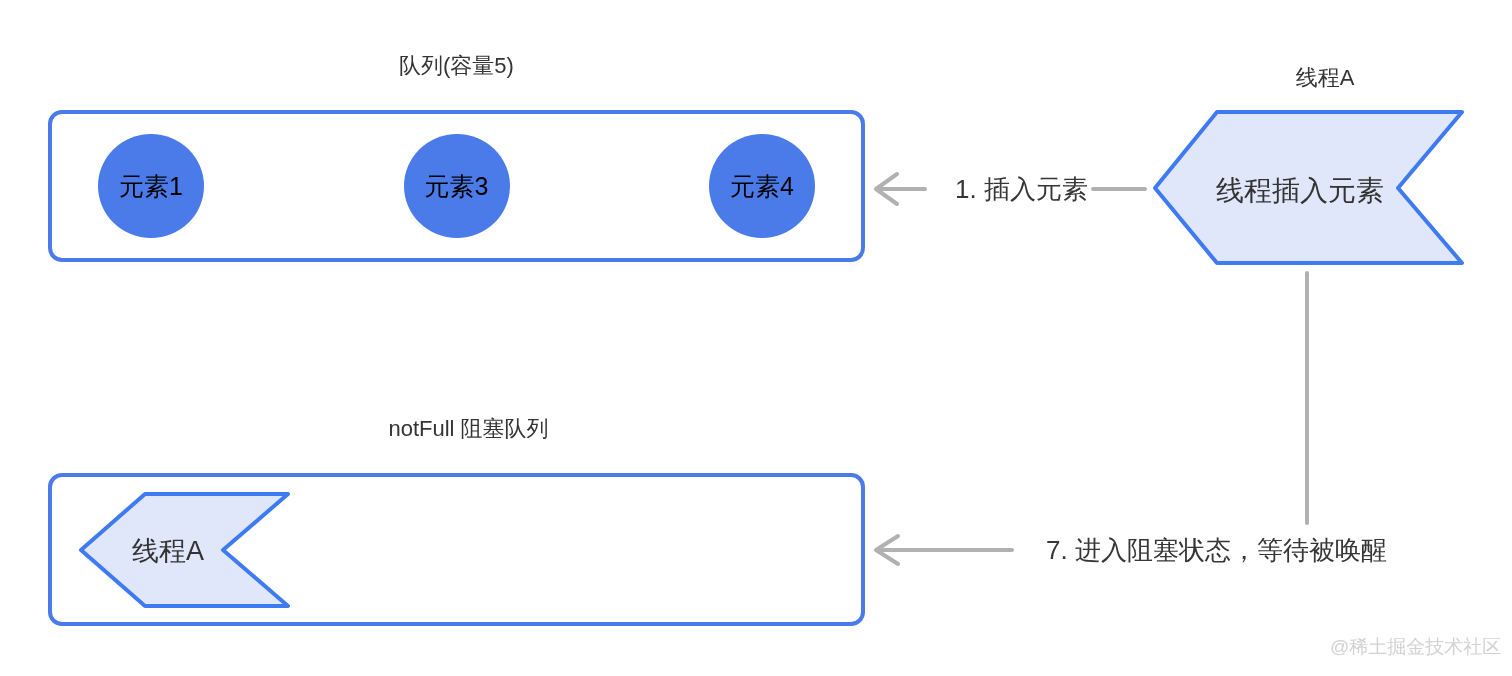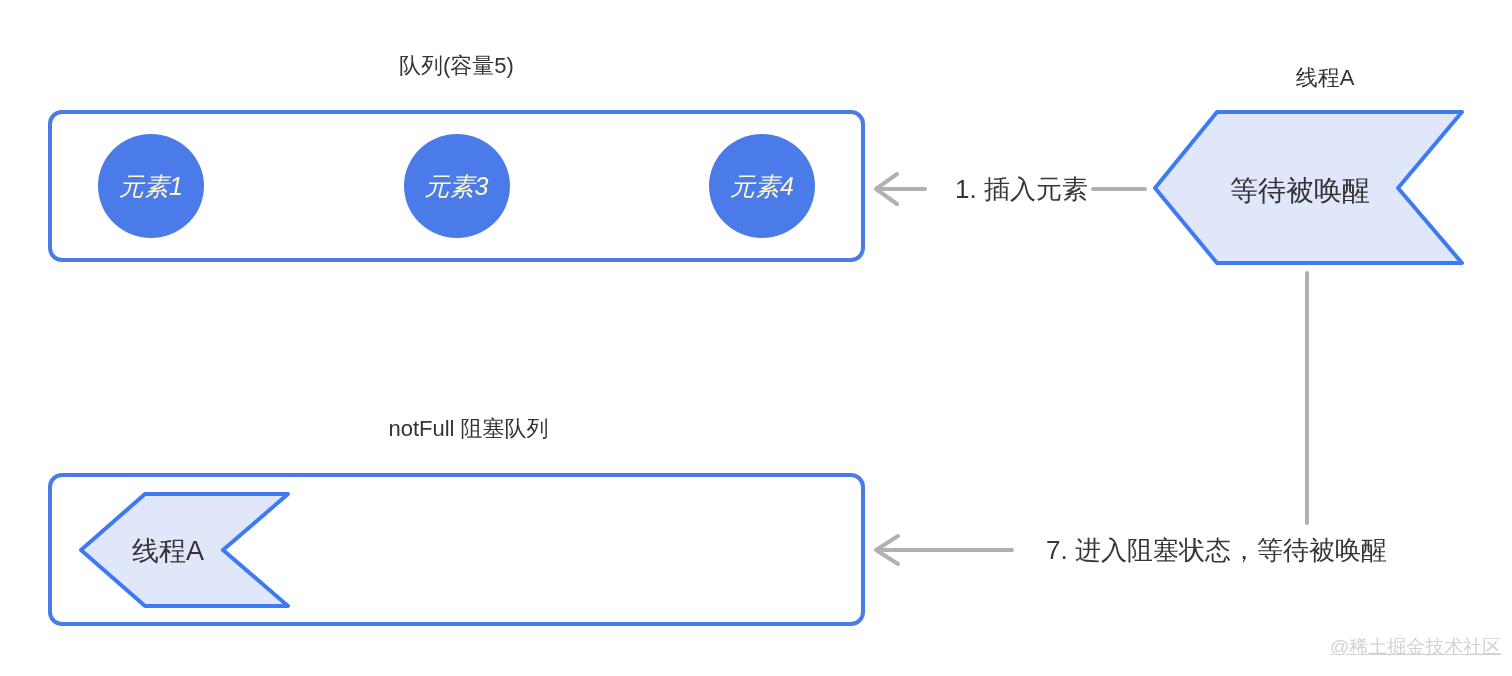--- a/index.html
+++ b/index.html
@@ -26,25 +26,24 @@
   }
   .queue-box{
     left:48px;top:110px;width:817px;height:152px;
     display:flex;align-items:center;justify-content:space-between;
     padding:0 46px;
   }
   .circle{
     width:106px;height:104px;
     border-radius:50%;
     background:#4a7be8;
-    color:#fef9c3;
+    color:#000000;
     font-size:25px;
     display:flex;align-items:center;justify-content:center;
     white-space:nowrap;
-    font-style:italic;
   }
   .blocking-box{
     left:48px;top:473px;width:817px;height:153px;
   }
   .overlay-svg{
     position:absolute;left:0;top:0;width:1512px;height:676px;
     pointer-events:none;
   }
   .chevron-label{
     color:#333333;
@@ -60,21 +59,20 @@
     line-height:1.15;
     white-space:nowrap;
   }
   .annotation.step1{left:938px;top:175px;margin-left:17px;}
   .annotation.step2{left:1046px;top:536px;}
   .watermark{
     left:1330px;top:634px;
     color:#d2d2d2;
     font-size:19px;
     white-space:nowrap;
-    text-decoration:underline;
   }
 </style>
 </head>
 <body>
 
 <div class="canvas">
 
   <div class="abs title" style="left:48px;top:54px;width:817px;">队列(容量5)</div>
 
   <div class="abs box queue-box">
@@ -98,21 +96,21 @@
     <polyline points="897,174 876,189 897,204" fill="none" stroke="#b1b1b1" stroke-width="4" stroke-linecap="round" stroke-linejoin="round"></polyline>
     <line x1="879" y1="189" x2="925" y2="189" stroke="#b1b1b1" stroke-width="4" stroke-linecap="round"></line>
     <line x1="1093" y1="189" x2="1145" y2="189" stroke="#b1b1b1" stroke-width="4" stroke-linecap="round"></line>
 
     <line x1="1307" y1="273" x2="1307" y2="523" stroke="#b1b1b1" stroke-width="4" stroke-linecap="round"></line>
 
     <polyline points="898,536 876,550 898,564" fill="none" stroke="#b1b1b1" stroke-width="4" stroke-linecap="round" stroke-linejoin="round"></polyline>
     <line x1="880" y1="550" x2="1012" y2="550" stroke="#b1b1b1" stroke-width="4" stroke-linecap="round"></line>
   </svg>
 
-  <div class="abs chevron-label top">等待被唤醒</div>
+  <div class="abs chevron-label top">线程插入元素</div>
 
   <div class="abs chevron-label bottom">线程A</div>
 
   <div class="abs annotation step1">1. 插入元素</div>
   <div class="abs annotation step2">7. 进入阻塞状态，等待被唤醒</div>
 
   <div class="abs watermark">@稀土掘金技术社区</div>
 
 </div>
 

